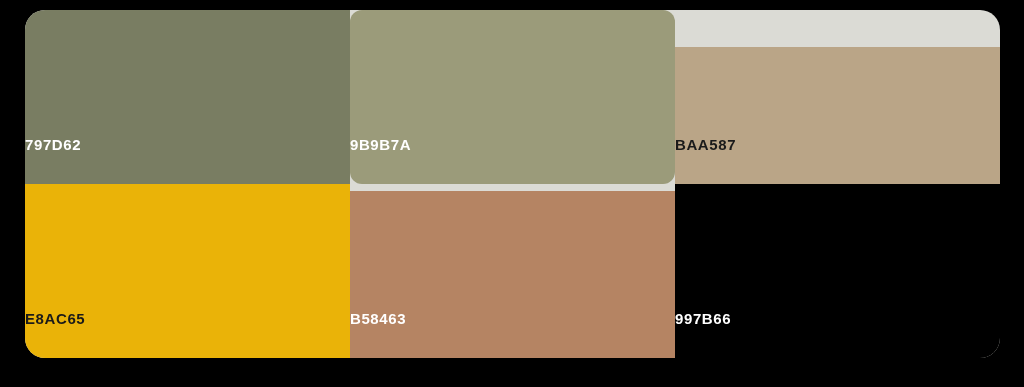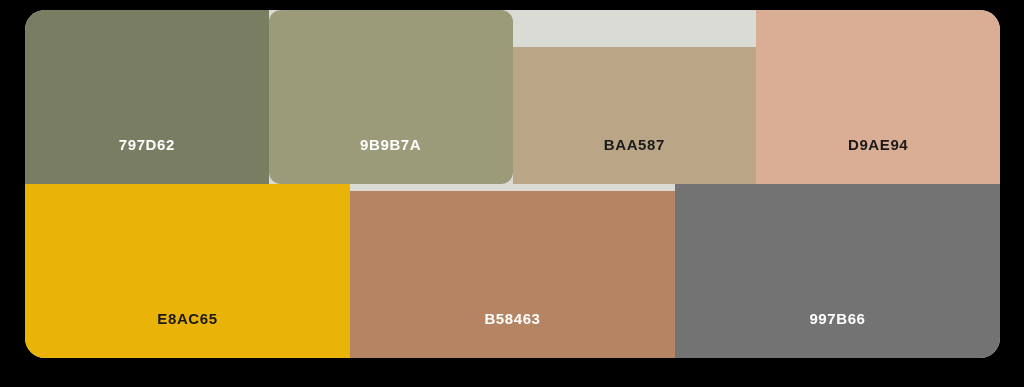--- a/index.html
+++ b/index.html
@@ -34,21 +34,21 @@
     flex-direction: row;
     width: 100%;
     height: 50%;
   }
 
   .swatch {
     flex: 1 1 0;
     position: relative;
     display: flex;
     align-items: flex-end;
-    justify-content: center;
+    justify-content: flex-start;
     box-sizing: border-box;
   }
 
   .swatch-label {
     font-size: 15px;
     font-weight: bold;
     letter-spacing: 0.6px;
     line-height: 1;
     padding-bottom: 32px;
     user-select: none;
@@ -66,30 +66,27 @@
   <div class="palette-row">
     <div class="swatch" style="background-color: rgb(121, 125, 98);">
       <span class="swatch-label label-light">797D62</span>
     </div>
     <div class="swatch" style="background-color: rgb(155, 155, 122); border-radius: 12px;">
       <span class="swatch-label label-light">9B9B7A</span>
     </div>
     <div class="swatch" style="background-color: rgb(186, 165, 135); margin-top: 37px;">
       <span class="swatch-label label-dark">BAA587</span>
     </div>
-    <div class="swatch" style="background-color: rgb(217, 174, 148);">
-      <span class="swatch-label label-dark">D9AE94</span>
-    </div>
   </div>
 
   <div class="palette-row">
     <div class="swatch" style="background-color: #eab308;">
       <span class="swatch-label label-dark">E8AC65</span>
     </div>
     <div class="swatch" style="background-color: rgb(181, 132, 99); margin-top: 7px;">
       <span class="swatch-label label-light">B58463</span>
     </div>
-    <div class="swatch" style="background-color: #737373;">
+    <div class="swatch" style="background-color: #000000;">
       <span class="swatch-label label-light">997B66</span>
     </div>
   </div>
 
 </div>
 
 </body></html>

